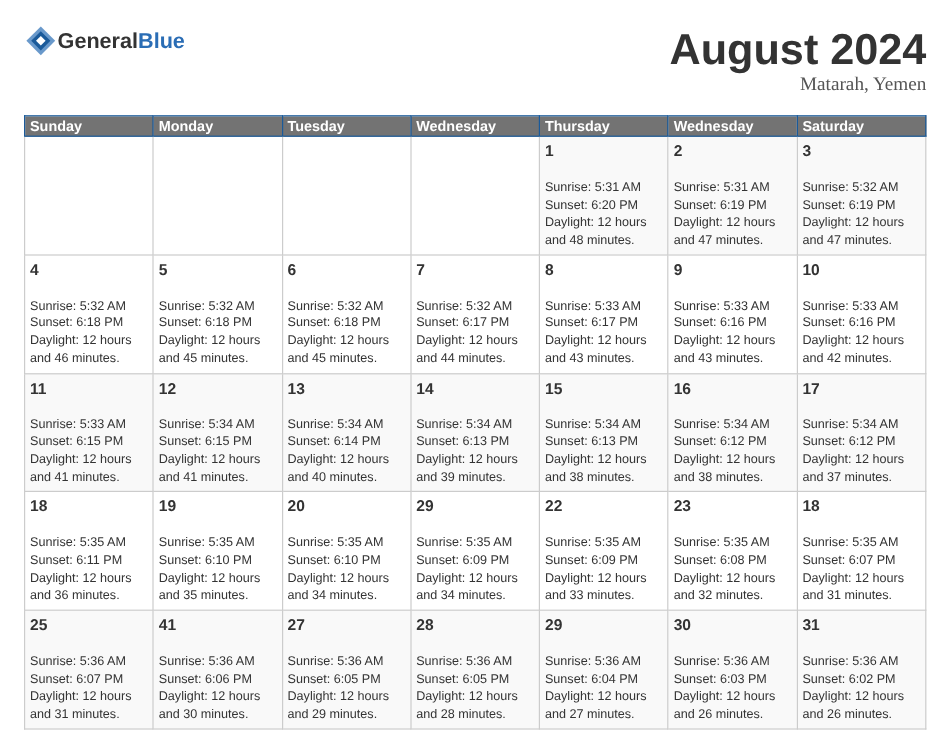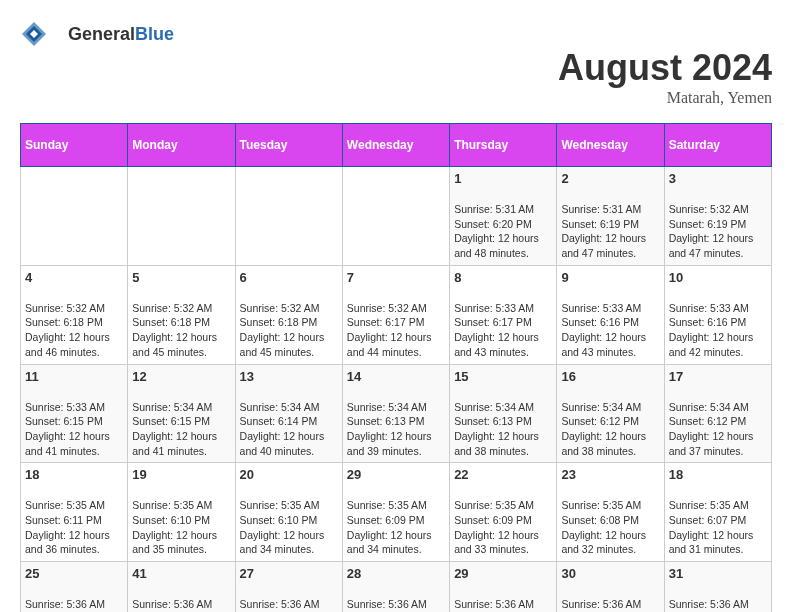--- a/index.html
+++ b/index.html
@@ -12,59 +12,58 @@
     }
     .header {
       display: flex;
       justify-content: space-between;
       align-items: flex-start;
       margin-bottom: 16px;
     }
     .logo {
       display: flex;
       align-items: center;
-      gap: 20px;
+      gap: 0;
     }
     .logo-text-general {
       font-size: 18px;
       font-weight: bold;
       color: #333;
     }
     .logo-text-blue {
       font-size: 18px;
       font-weight: bold;
       color: #2a6db5;
     }
     .logo-icon {
       width: 28px;
       height: 28px;
     }
     .title-block {
       text-align: right;
-      margin-top: 27px;
     }
     .title-month {
       font-size: 36px;
       font-weight: bold;
       color: #333;
     }
     .title-location {
       font-size: 16px;
       color: #555;
       font-family: Liberation Serif, serif;
     }
     .calendar {
       width: 100%;
       border-collapse: collapse;
       font-size: 11px;
     }
     .calendar thead th {
-      background: #d946ef;
+      background: #737373;
       color: #fff;
-      padding: 14px 4px;
+      padding: 1px 4px;
       text-align: left;
       font-size: 12px;
       border: 1px solid #1a5a9a;
     }
     .calendar tbody td {
       border: 1px solid #ccc;
       vertical-align: top;
       padding: 4px;
       width: calc(100% / 7);
       min-height: 80px;

